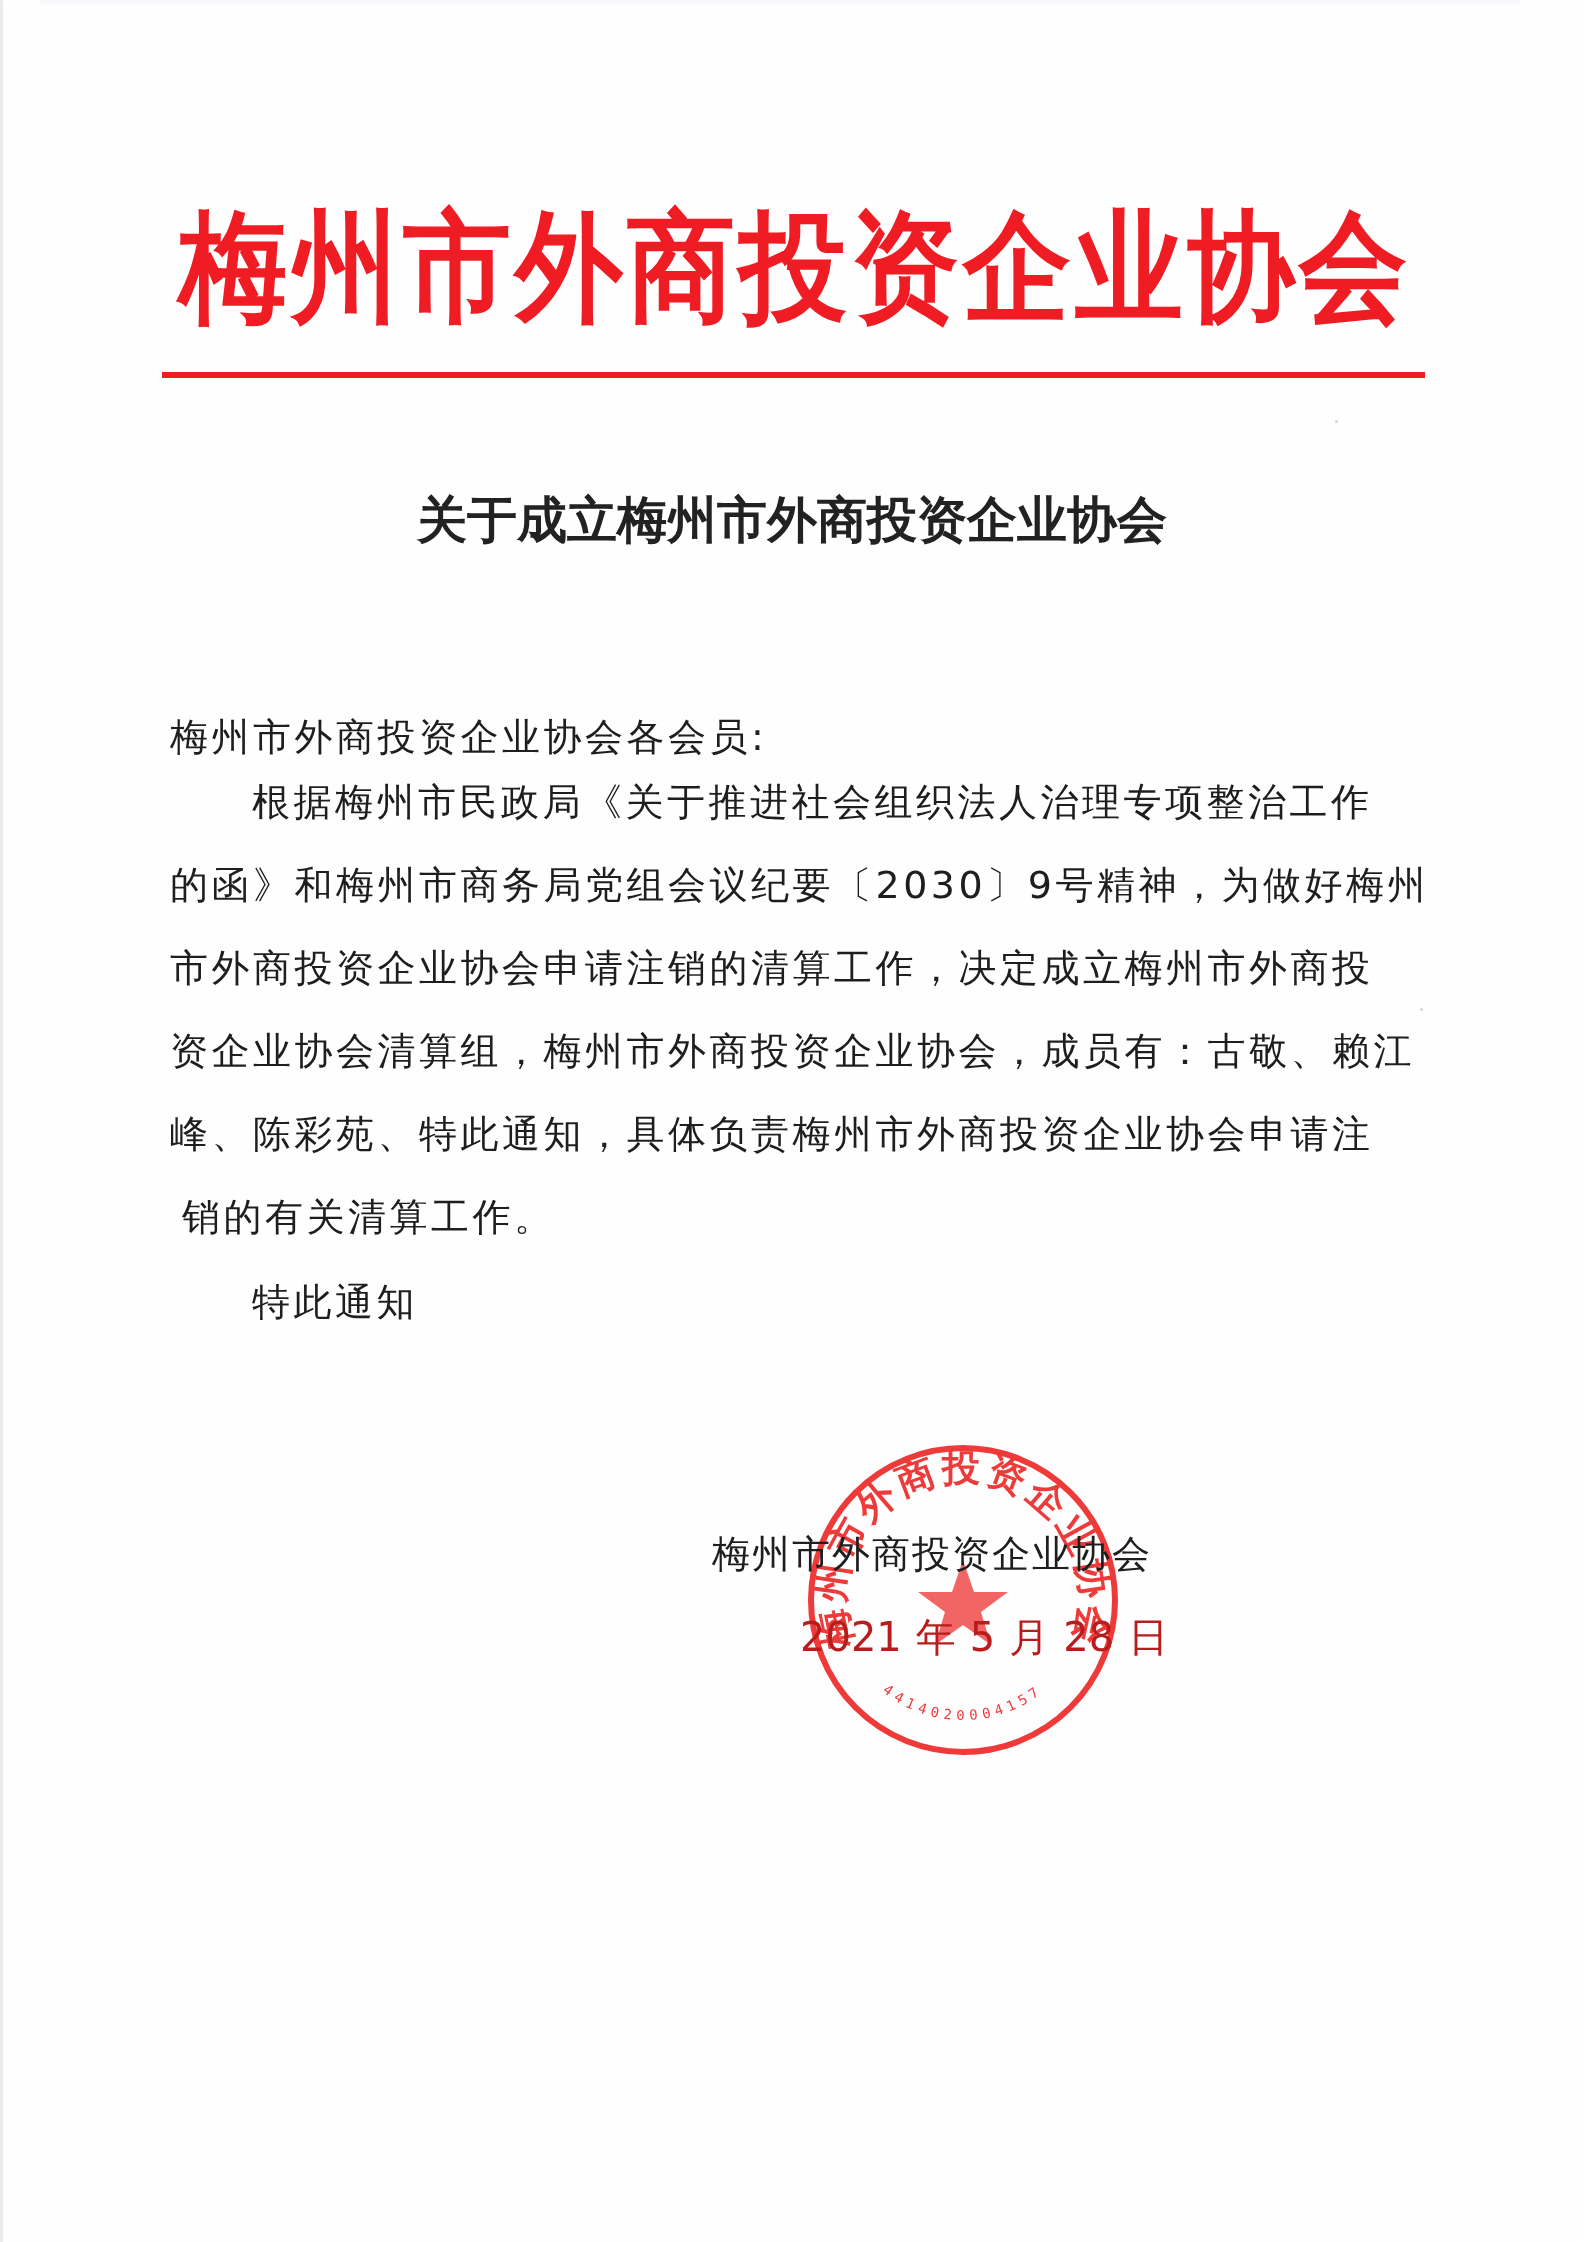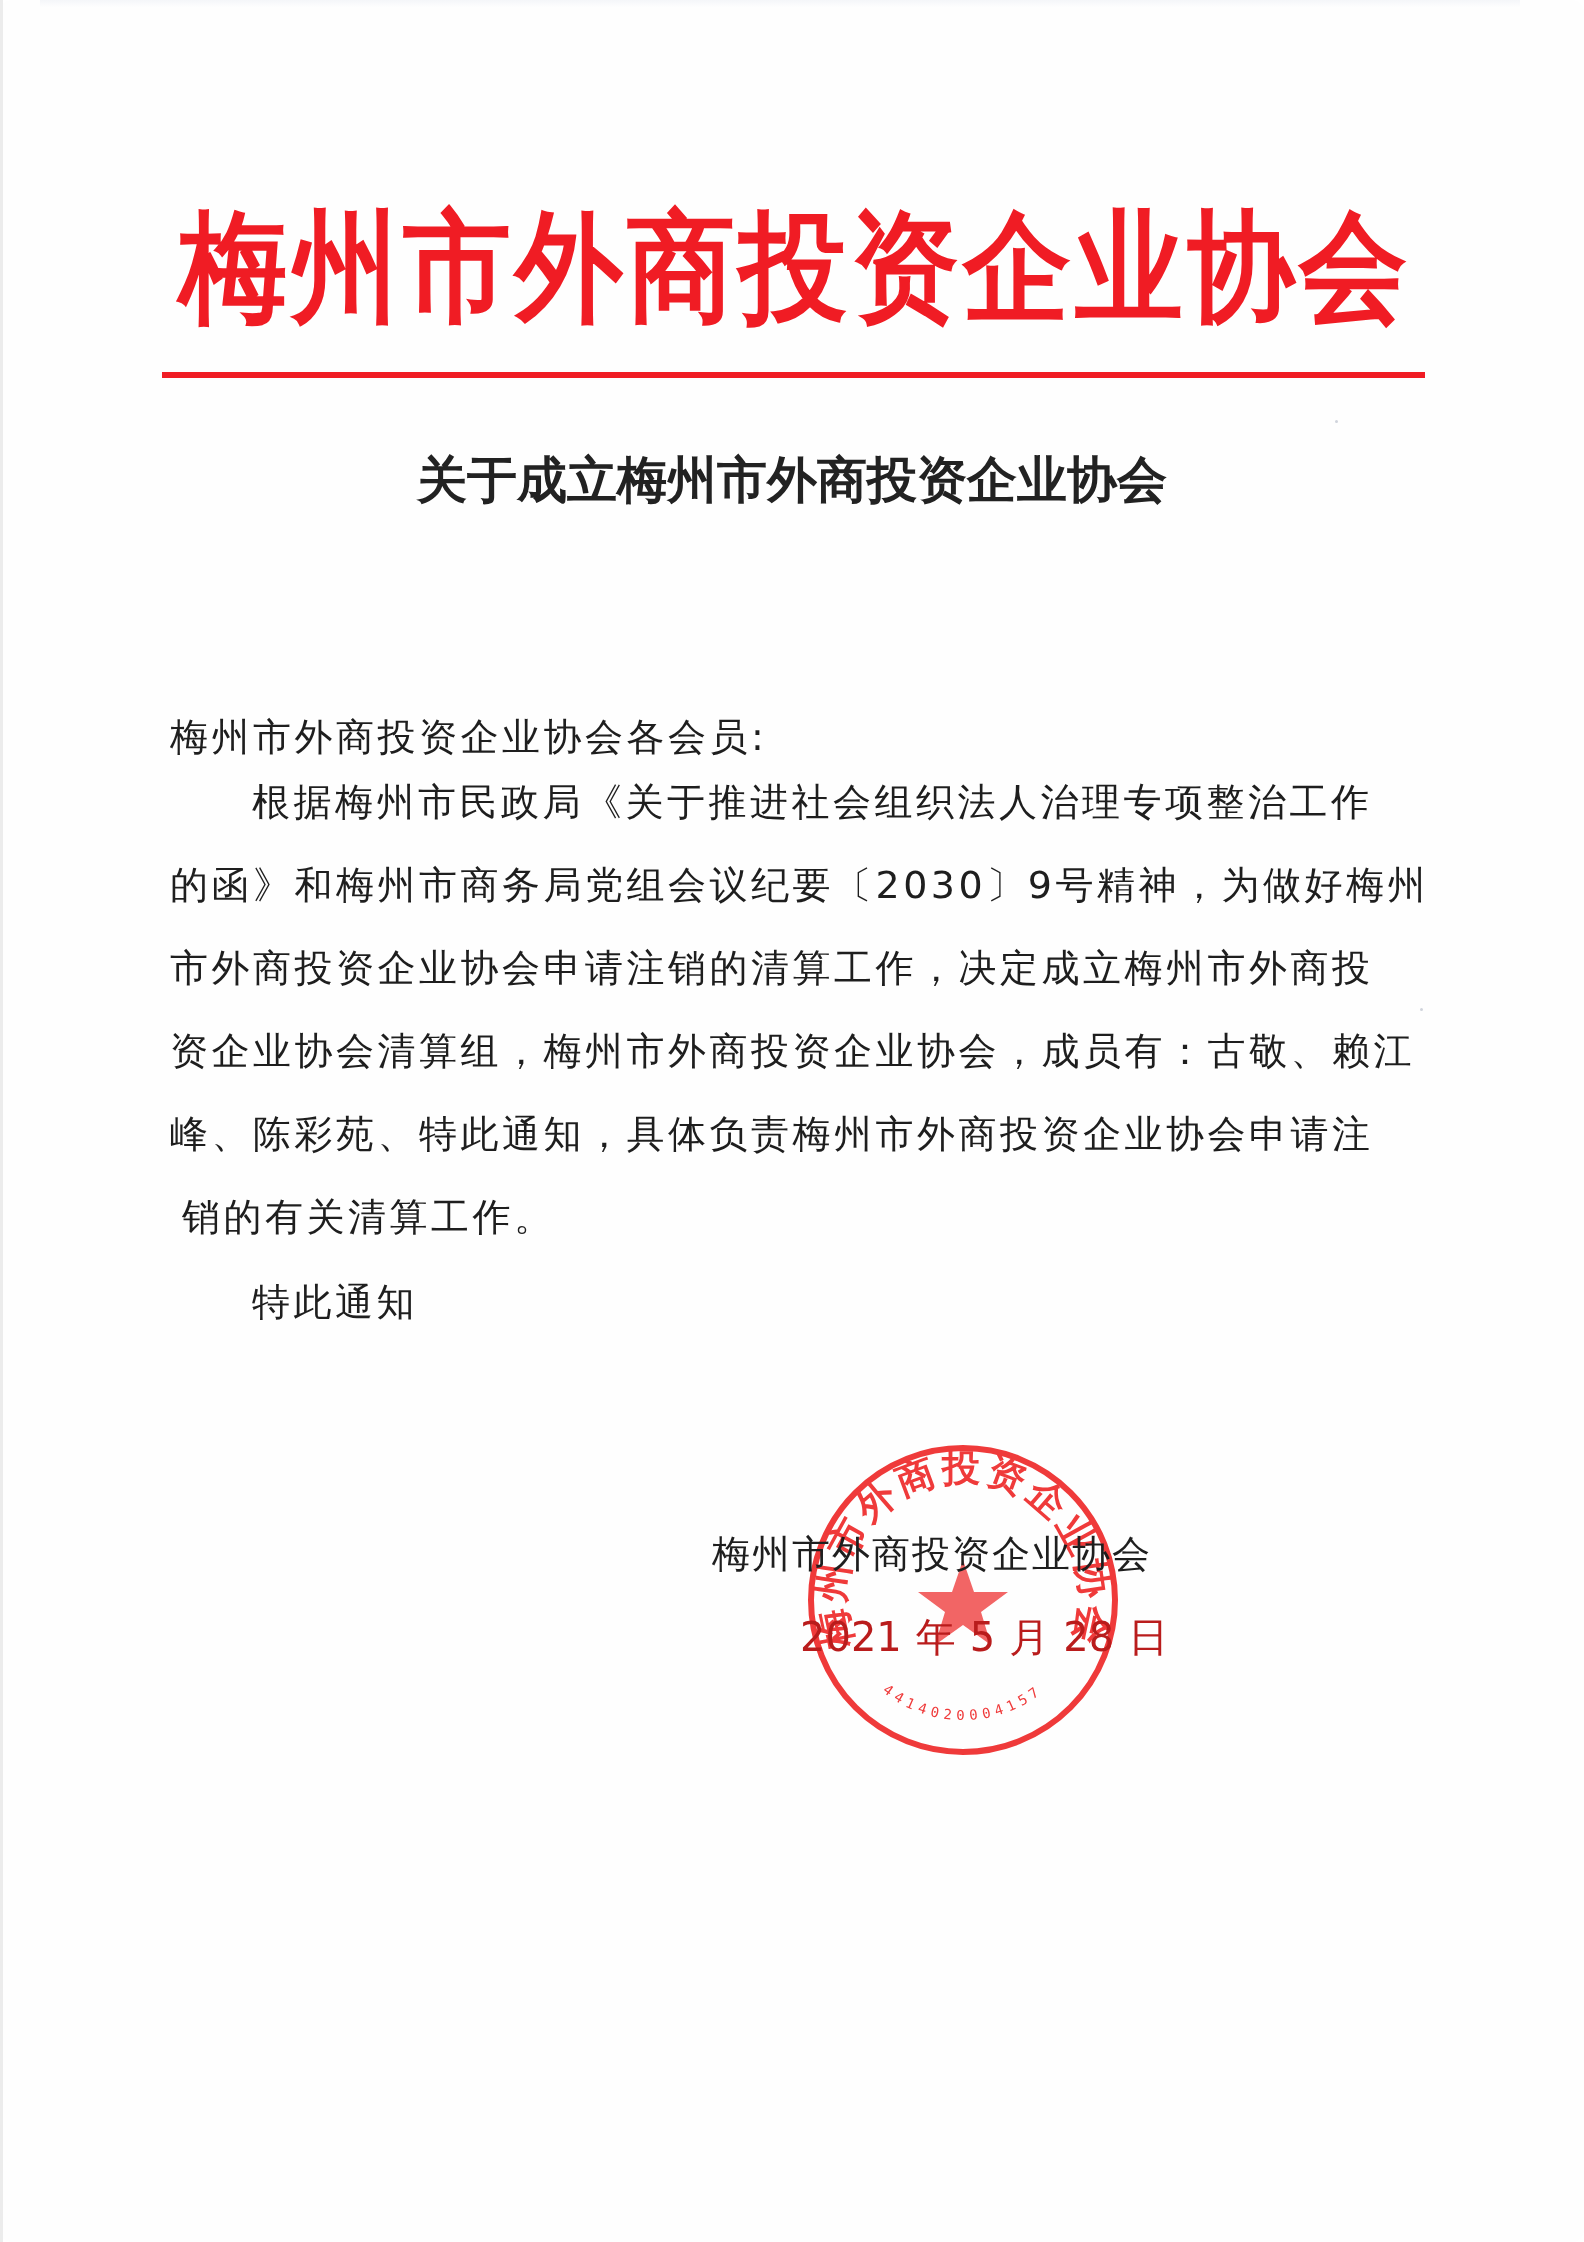--- a/index.html
+++ b/index.html
@@ -20,21 +20,21 @@
       font-family: "DejaVu Serif", "Liberation Serif", serif;
       font-weight: bold; font-size: 108px; line-height: 140px; letter-spacing: 4px;
       transform: scaleY(1.12); transform-origin: center;
       white-space: nowrap;
     }
     .red-rule { position: absolute; left: 162px; top: 372px; width: 1263px; height: 6px; background: #f01c24; }
 
     .doc-title {
       position: absolute; left: 250px; width: 1084px; text-align: center;
       font-family: "DejaVu Serif", "Liberation Serif", serif; font-weight: bold;
-      font-size: 50px; color: #222; white-space: nowrap;
+      font-size: 50px; color: #222; white-space: nowrap; margin-top: 40px;
     }
     .doc-title.l1 { top: 448px; height: 64px; line-height: 64px; }
     .doc-title.l2 { top: 520px; height: 64px; line-height: 64px; }
 
     .body-text {
       position: absolute; left: 170px; width: 1245px;
       font-family: "DejaVu Sans", "Liberation Sans", sans-serif;
       font-size: 38px; color: #1e1e1e; white-space: nowrap;
       letter-spacing: 3.5px;
     }

